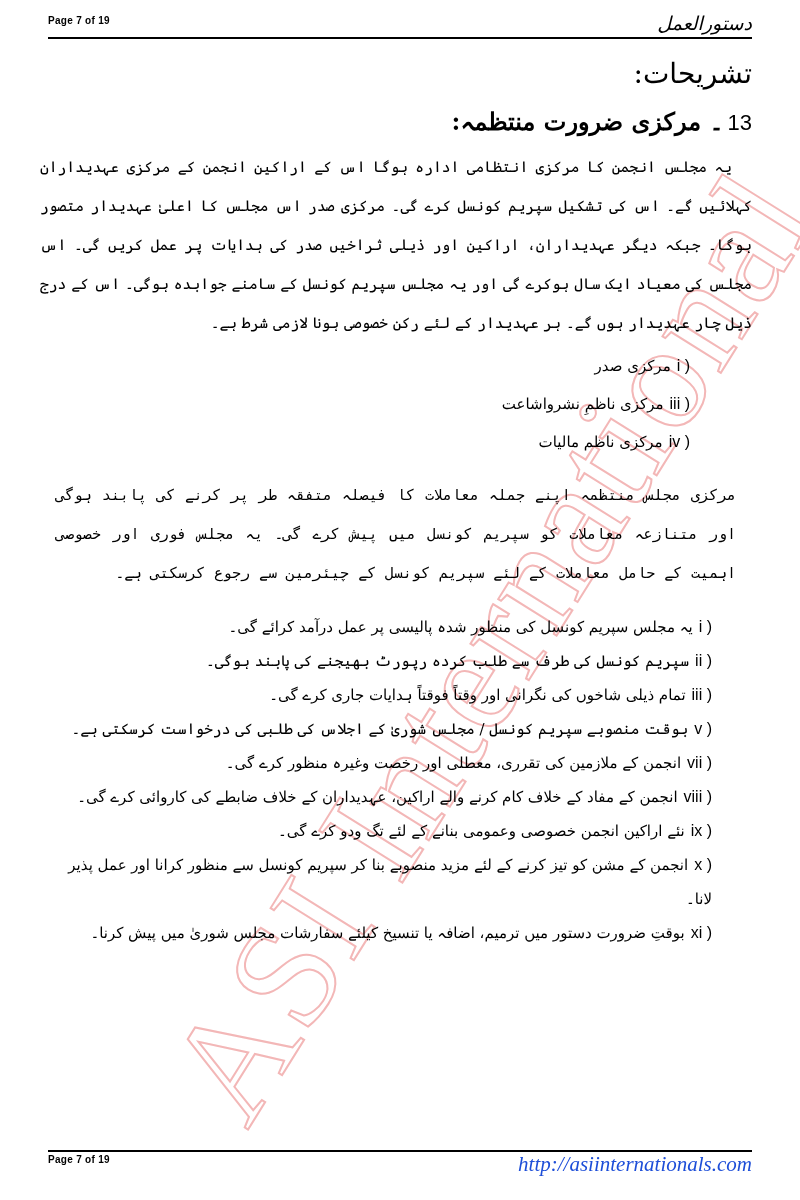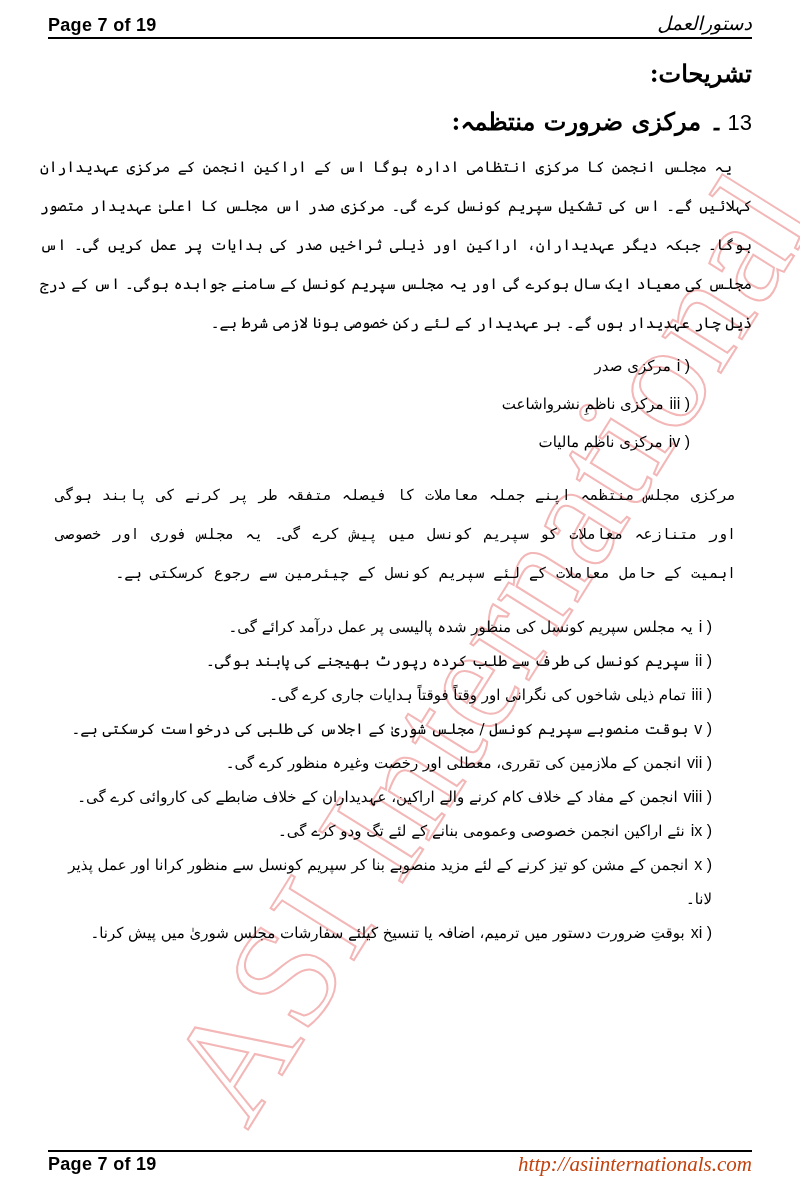--- a/index.html
+++ b/index.html
@@ -14,37 +14,37 @@
     color: transparent; -webkit-text-stroke: 2px #f3b7b7; white-space: nowrap;
     text-align: center; z-index: 0; pointer-events: none;
   }
   .header, .footer {
     position: absolute; left: 48px; width: 704px; z-index: 2;
   }
   .header { top: 12px; height: 25px; border-bottom: 2px solid #000; }
   .footer { top: 1150px; border-top: 2px solid #000; height: 30px; }
   .page-num {
     position: absolute; left: 0; font-family: "Liberation Sans", sans-serif;
-    font-weight: bold; font-size: 18px; letter-spacing: 0.3px;
+    font-weight: bold; font-size: 10px; letter-spacing: 0.3px;
   }
   .header .page-num { top: 3px; }
   .footer .page-num { top: 2px; }
   .header-title {
     position: absolute; right: 0; top: 0; direction: rtl; font-family: "DejaVu Serif", serif;
     font-size: 19px; font-style: italic;
   }
   .footer-url {
     position: absolute; right: 0; top: 0; font-family: "Liberation Serif", serif;
-    font-style: italic; font-size: 21px; color: #c2410c;
+    font-style: italic; font-size: 21px; color: #1d4ed8;
   }
   .content {
     position: absolute; left: 40px; top: 52px; width: 712px; z-index: 1; direction: rtl;
     font-family: "DejaVu Serif", serif;
   }
-  .h1 { font-size: 24px; font-weight: bold; height: 44px; line-height: 44px; }
+  .h1 { font-size: 28px; font-weight: normal; height: 44px; line-height: 44px; }
   .h2 { font-size: 24px; font-weight: bold; height: 52px; line-height: 52px; }
   .h2 .num { font-family: "Liberation Sans", sans-serif; font-weight: normal; font-size: 22px; margin-left: 4px; }
   .h2 .num-i { font-family: "Liberation Serif", serif; font-style: italic; font-weight: bold; font-size: 22px; }
   .para { font-size: 15px; line-height: 39px; text-align: justify; text-align-last: right; }
   .para.indent { text-indent: 20px; }
   .list { margin: 4px 0 0 0; padding: 0; list-style: none; }
   .list li { font-size: 15px; line-height: 37px; padding-right: 52px; position: relative; }
   .list.short li { line-height: 37px; }
   .list.long li { line-height: 34px; }
   .marker {

